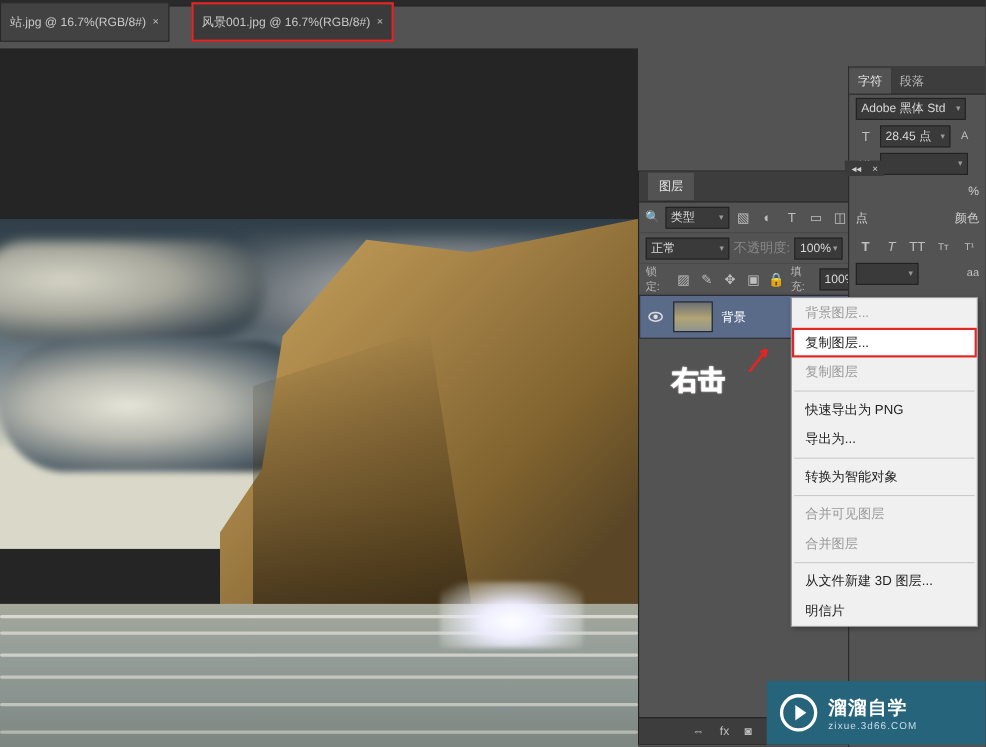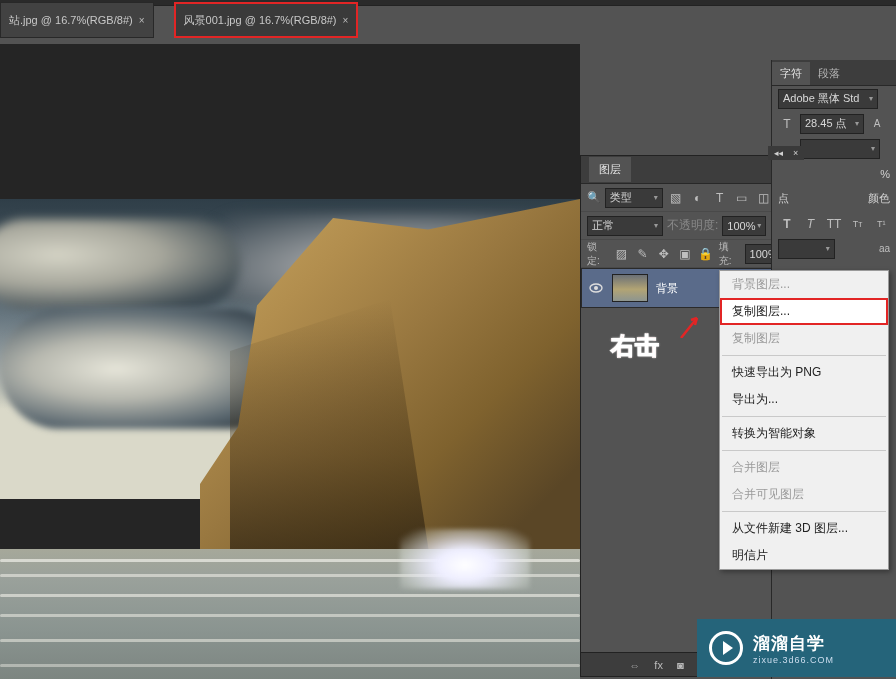--- a/index.html
+++ b/index.html
@@ -330,22 +330,22 @@
 <div class="context-menu">
   <div class="cm-item dis">背景图层...</div>
   <div class="cm-item hl">复制图层...</div>
   <div class="cm-item dis">复制图层</div>
   <div class="cm-sep"></div>
   <div class="cm-item">快速导出为 PNG</div>
   <div class="cm-item">导出为...</div>
   <div class="cm-sep"></div>
   <div class="cm-item">转换为智能对象</div>
   <div class="cm-sep"></div>
+  <div class="cm-item dis">合并可见图层</div>
   <div class="cm-item dis">合并图层</div>
-  <div class="cm-item dis">合并可见图层</div>
   <div class="cm-sep"></div>
   <div class="cm-item">从文件新建 3D 图层...</div>
   <div class="cm-item">明信片</div>
 </div>
 
 <svg class="arrow" viewBox="0 0 20 22">
   <path d="M2 22 L18 2" stroke="#e22525" stroke-width="2.5" fill="none"></path>
   <path d="M18 2 L12 4 M18 2 L16 9" stroke="#e22525" stroke-width="2.5" fill="none"></path>
 </svg>
 

